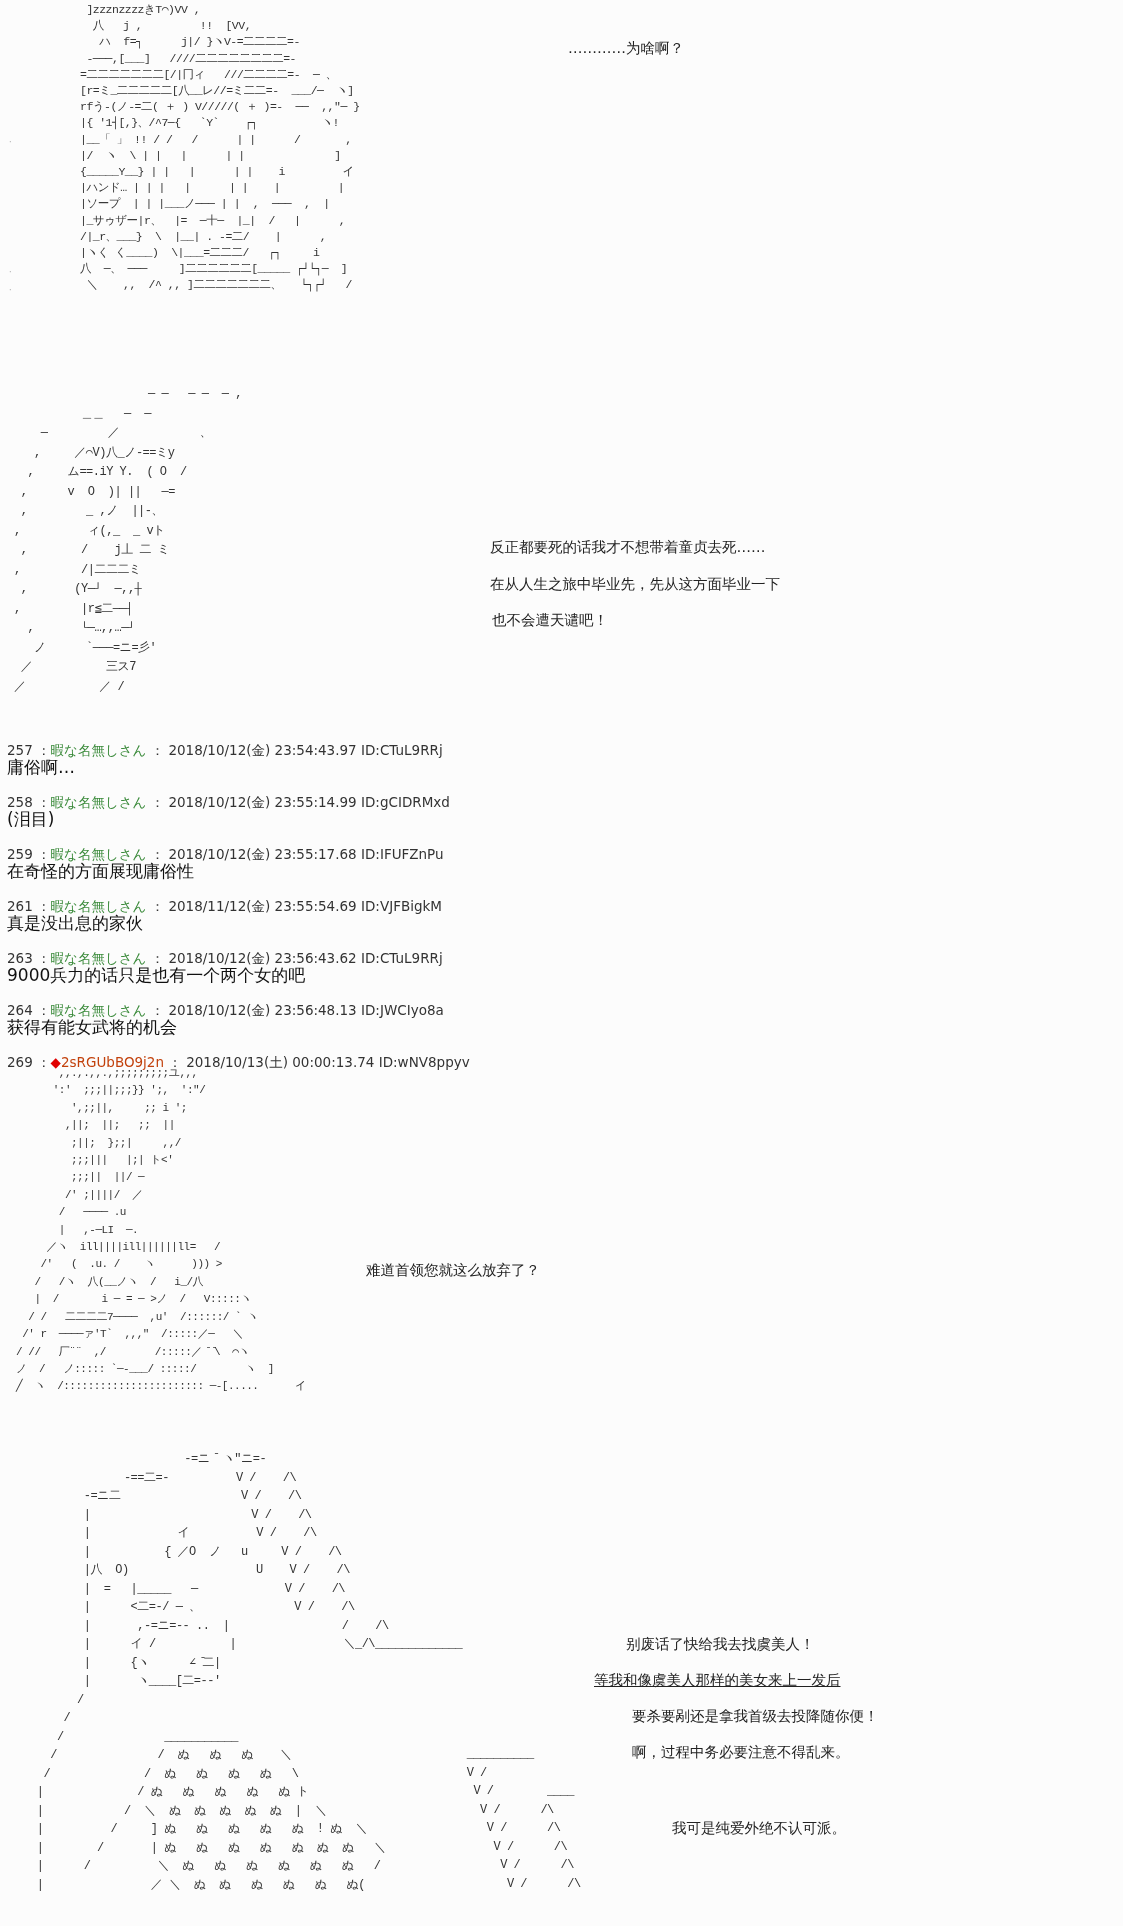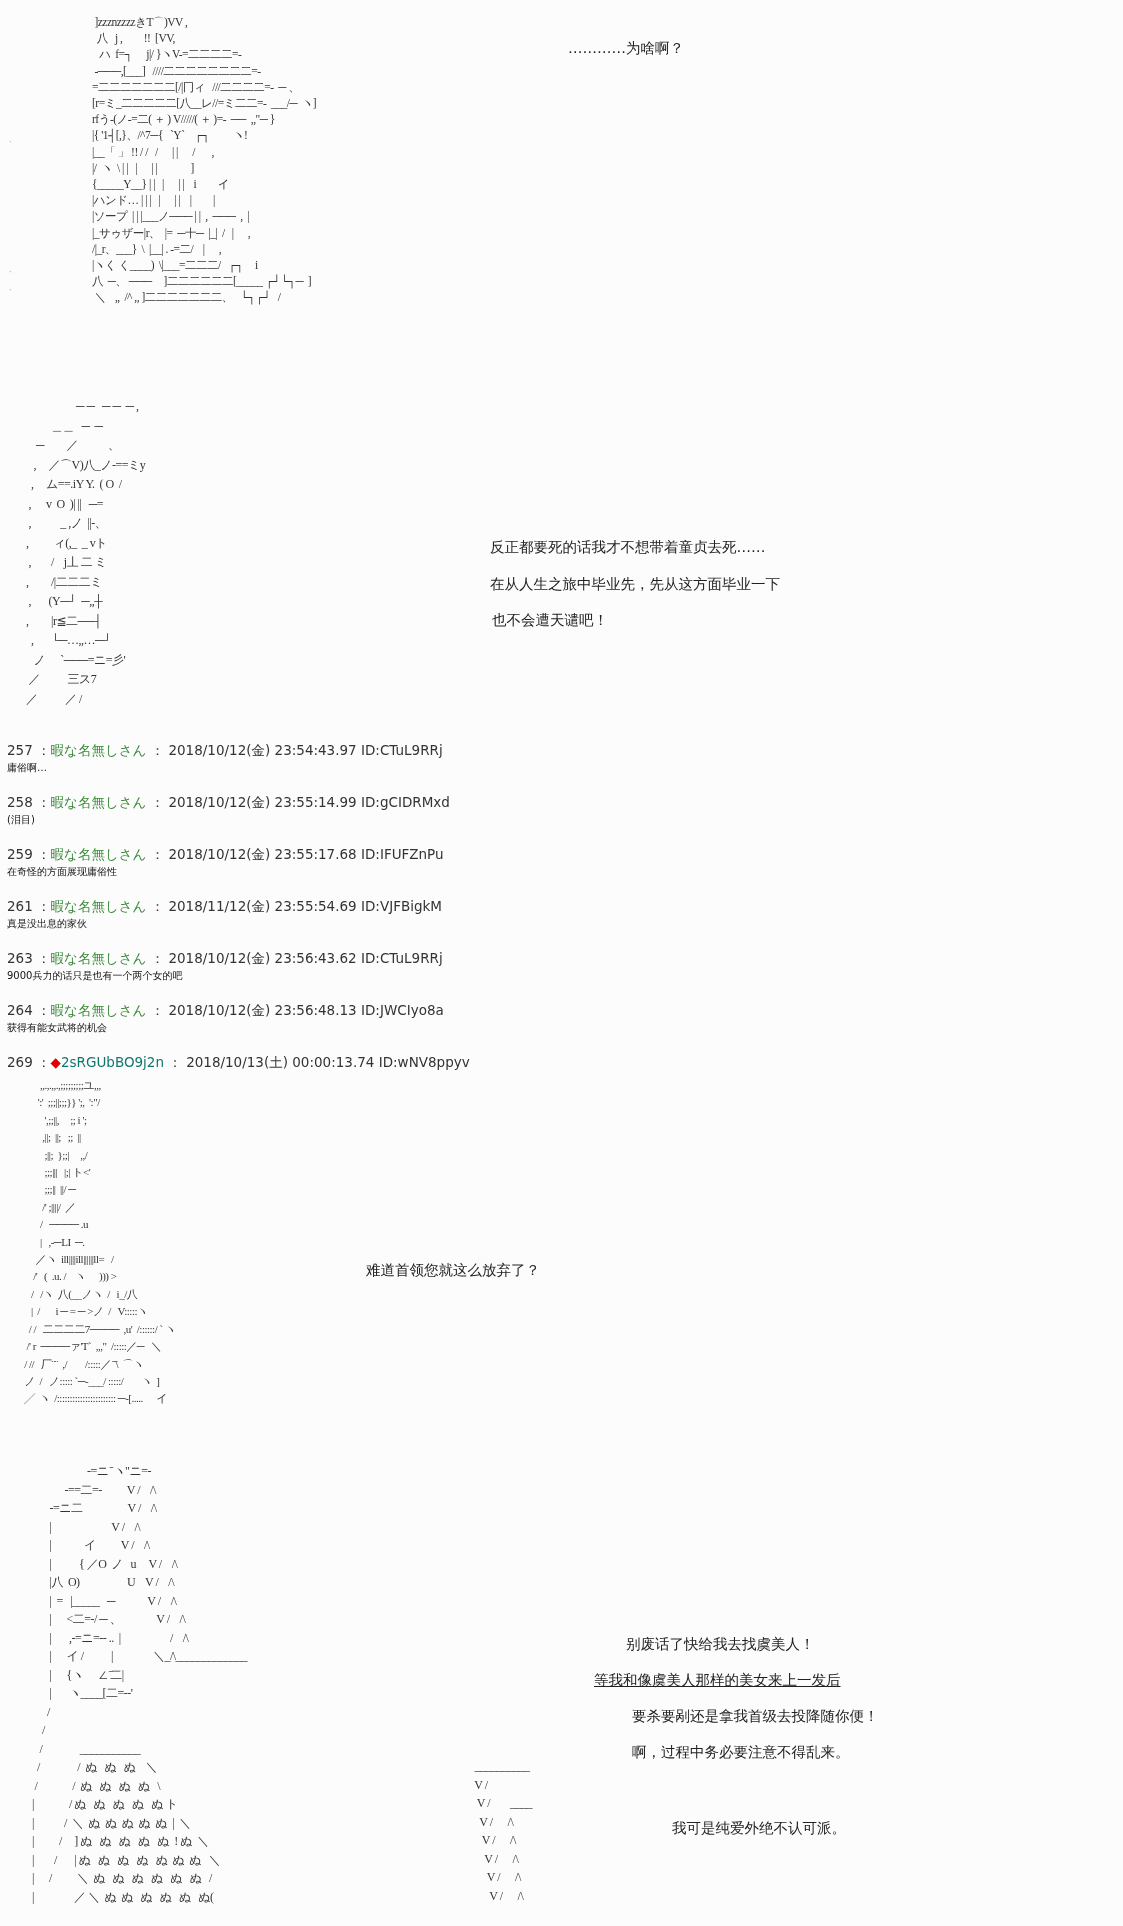--- a/index.html
+++ b/index.html
@@ -1,26 +1,26 @@
 <!DOCTYPE html>
 <html><head>
 <meta charset="utf-8">
 <style>
   html, body { margin:0; padding:0; background:#fcfcfc; }
   body { width:1123px; height:1926px; position:relative; overflow:hidden;
          font-family:"DejaVu Sans", "Liberation Sans", sans-serif; color:#222; }
-  .aa { position:absolute; margin:12px; white-space:pre; font-family:Liberation Serif, serif;
+  .aa { position:absolute; margin:0; white-space:pre; font-family:Liberation Mono, monospace;
         font-size:12px; line-height:18px; color:#333; letter-spacing:-0.5px; }
   .dlg { position:absolute; font-size:14.5px; line-height:20px; color:#222; white-space:nowrap; }
   .post { position:absolute; left:7px; font-size:13.5px; line-height:17px; white-space:nowrap;margin-top:24px; }
   .post .head { color:#333; }
   .post .name { color:#3a8a3a; }
-  .post .trip { color:#0f766e; }
+  .post .trip { color:#c2410c; }
   .post .diamond { color:#e00000; }
-  .post .body { color:#111; font-size:10px; }
+  .post .body { color:#111; font-size:17px; }
   .dot { position:absolute; left:9px; font-size:8px; color:#aaa; }
 </style>
 </head>
 <body>
 
 <span class="dot" style="top:138px">·</span>
 <span class="dot" style="top:268px">·</span>
 <span class="dot" style="top:286px">·</span>
 
 <pre class="aa" style="left:80px; top:2px; font-size:11.5px; line-height:16.2px;"> ]zzznzzzzきT⌒)VV ,

